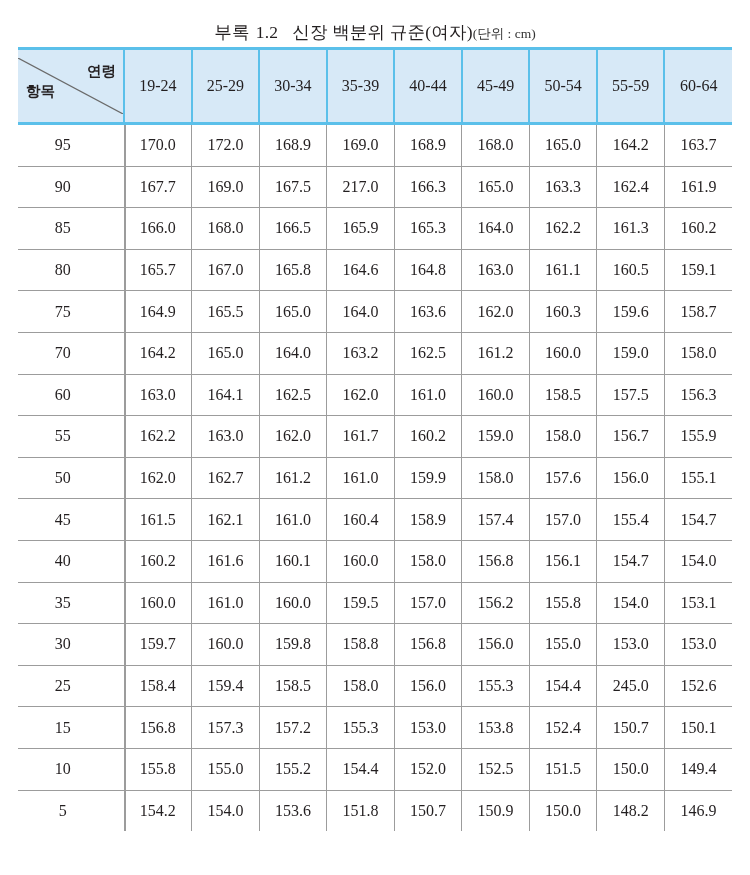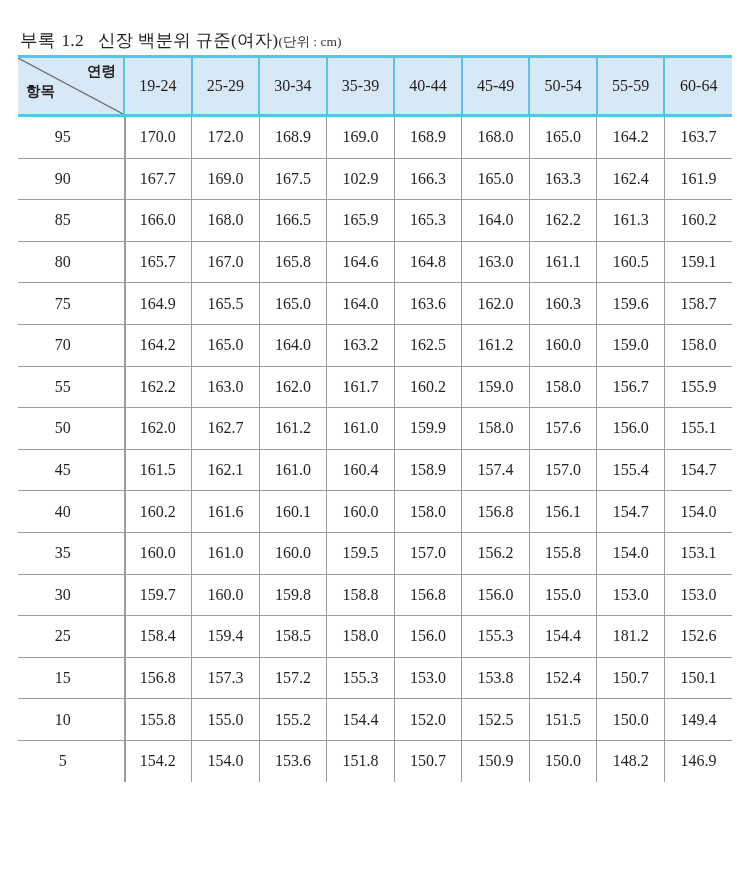--- a/index.html
+++ b/index.html
@@ -21,23 +21,23 @@
     width: 750px;
     height: 875px;
     box-sizing: border-box;
     padding: 0 18px;
   }
 
   
   .caption-row {
     display: flex;
     align-items: flex-end;
-    justify-content: flex-start;
+    justify-content: center;
     height: 36px;
-    padding: 16px 2px 0 2px;
+    padding: 8px 2px 0 2px;
   }
   .caption-title {
     font-size: 17.5px;
     letter-spacing: .2px;
     white-space: nowrap;
     color: #231f20;
   }
   .caption-title .cap-num {
     margin: 0 10px 0 6px;
   }
@@ -65,21 +65,21 @@
   
   thead th {
     background: #d7e9f7;
     border-left: 2px solid #5bc0ea;
     border-top: 3px solid #5bc0ea;
     border-bottom: 3px solid #5bc0ea;
     height: 56px;
     font-weight: normal;
     font-size: 16px;
     color: #231f20;
-    padding: 0;
+    padding: 8px;
     text-align: center;
     vertical-align: middle;
   }
   thead th.corner {
     border-left: none;
     position: relative;
     padding: 0;
   }
   thead th.last-head {
     border-right: none;
@@ -202,21 +202,21 @@
           <td>168.0</td>
           <td>165.0</td>
           <td>164.2</td>
           <td>163.7</td>
         </tr>
         <tr>
           <td class="rowlabel">90</td>
           <td class="first-data">167.7</td>
           <td>169.0</td>
           <td>167.5</td>
-          <td>102.9</td>
+          <td>217.0</td>
           <td>166.3</td>
           <td>165.0</td>
           <td>163.3</td>
           <td>162.4</td>
           <td>161.9</td>
         </tr>
         <tr>
           <td class="rowlabel">85</td>
           <td class="first-data">166.0</td>
           <td>168.0</td>
@@ -258,20 +258,32 @@
           <td>165.0</td>
           <td>164.0</td>
           <td>163.2</td>
           <td>162.5</td>
           <td>161.2</td>
           <td>160.0</td>
           <td>159.0</td>
           <td>158.0</td>
         </tr>
         <tr>
+          <td class="rowlabel">60</td>
+          <td class="first-data">163.0</td>
+          <td>164.1</td>
+          <td>162.5</td>
+          <td>162.0</td>
+          <td>161.0</td>
+          <td>160.0</td>
+          <td>158.5</td>
+          <td>157.5</td>
+          <td>156.3</td>
+        </tr>
+        <tr>
           <td class="rowlabel">55</td>
           <td class="first-data">162.2</td>
           <td>163.0</td>
           <td>162.0</td>
           <td>161.7</td>
           <td>160.2</td>
           <td>159.0</td>
           <td>158.0</td>
           <td>156.7</td>
           <td>155.9</td>
@@ -338,21 +350,21 @@
         </tr>
         <tr>
           <td class="rowlabel">25</td>
           <td class="first-data">158.4</td>
           <td>159.4</td>
           <td>158.5</td>
           <td>158.0</td>
           <td>156.0</td>
           <td>155.3</td>
           <td>154.4</td>
-          <td>181.2</td>
+          <td>245.0</td>
           <td>152.6</td>
         </tr>
         <tr>
           <td class="rowlabel">15</td>
           <td class="first-data">156.8</td>
           <td>157.3</td>
           <td>157.2</td>
           <td>155.3</td>
           <td>153.0</td>
           <td>153.8</td>

